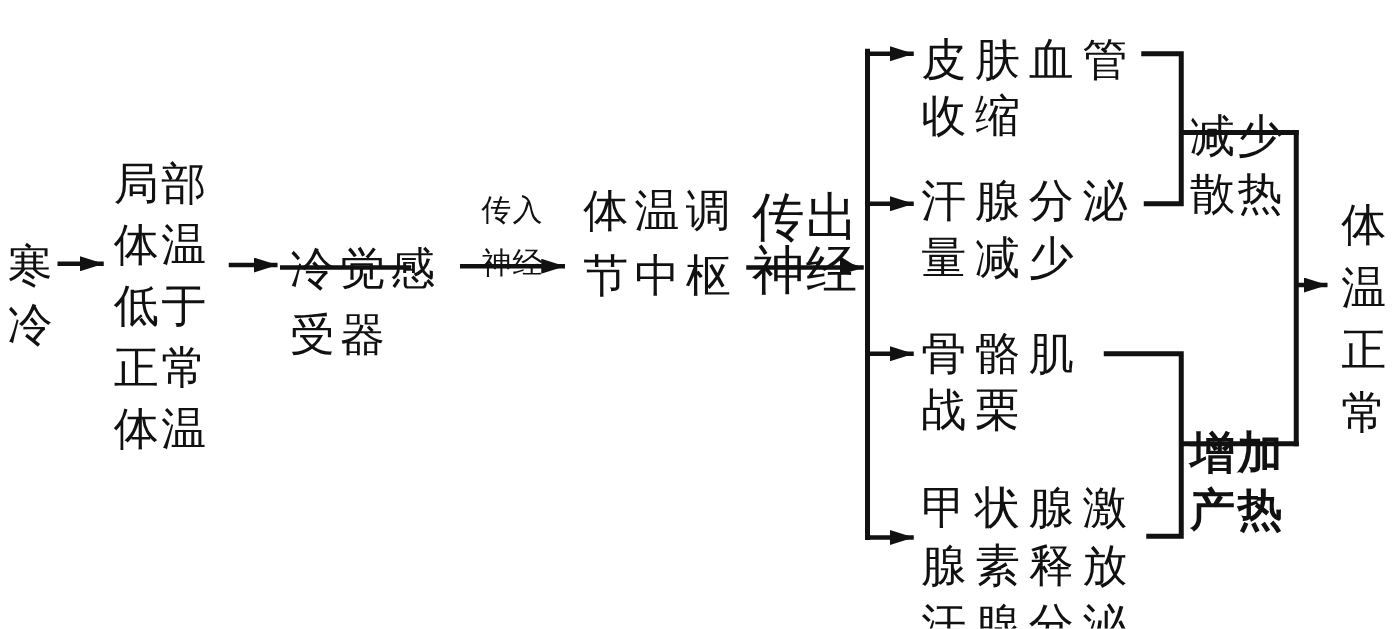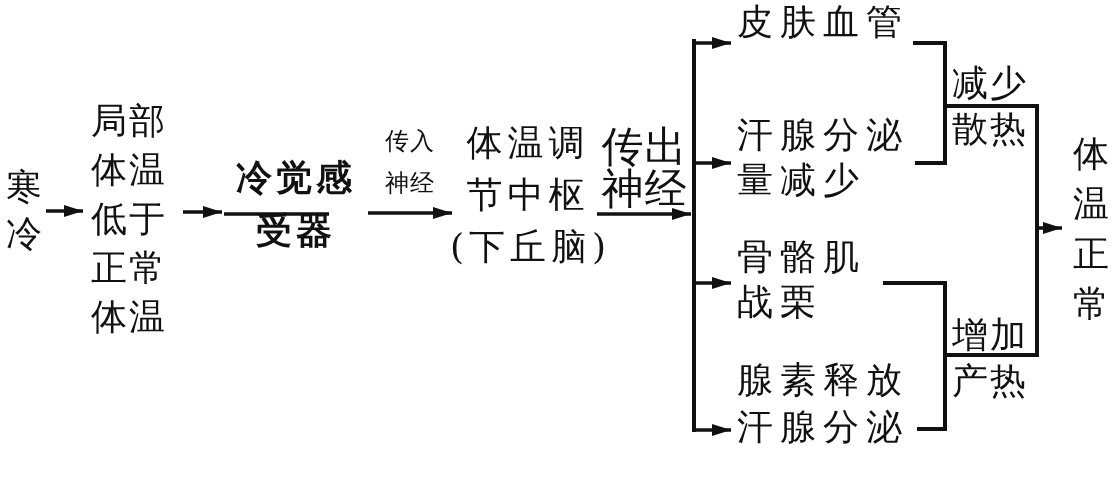--- a/index.html
+++ b/index.html
@@ -3,36 +3,36 @@
 <meta charset="utf-8">
 <style>
   * { margin:0; padding:0; box-sizing:border-box; }
   html,body { background:#ffffff; }
   .canvas {
     position:relative; width:1117px; height:503px; background:#ffffff;
     font-family:"DejaVu Serif","Liberation Serif",serif;
     color:#111111; overflow:hidden;
   }
   .canvas svg { position:absolute; left:0; top:0; }
-  .node { position:absolute; font-size:36px; line-height:47px; text-align:center; white-space:nowrap; }
+  .node { position:absolute; font-size:36px; line-height:47px; text-align:center; white-space:nowrap;margin-top:27px; }
   .n-cold      { left:3px;   top:163px; width:42px;  line-height:47px; }
   .n-local     { left:89px;  top:96px;  width:80px;  line-height:49px; letter-spacing:2px; }
-  .n-receptor  { left:224px; top:154px; width:136px; text-align:center;font-weight:bold; }
+  .n-receptor  { left:224px; top:166px; width:136px; text-align:left; }
   .n-receptor .rc-top    { line-height:46px; padding-left:8px; letter-spacing:4px; }
   .n-receptor .rc-bottom { line-height:40px; padding-left:8px; letter-spacing:4px; margin-top:10px; }
   .n-afferent  { left:368px; top:120px; width:84px;  font-size:24px; line-height:42px; letter-spacing:1px; }
   .n-center    { left:450px; top:117px; width:156px; line-height:52px; letter-spacing:5px; }
   .n-efferent  { left:597px; top:126px; width:95px;  font-size:42px; line-height:42px; letter-spacing:1px; }
   .n-item      { left:737px; text-align:left; line-height:45px; letter-spacing:7px; }
   .n-item1 { top:-1px; }
   .n-item2 { top:112px; }
   .n-item3 { top:234px; }
   .n-item4 { top:356px; line-height:47px; }
   .n-reduce    { left:952px; top:60px;  text-align:left; line-height:46px; letter-spacing:2px; }
-  .n-increase  { left:952px; top:312px; text-align:left; line-height:46px; letter-spacing:2px; }
+  .n-increase  { left:952px; top:312px; text-align:left; line-height:46px; letter-spacing:2px;font-weight:bold; }
   .n-normal    { left:1066px; top:129px; width:50px; line-height:50px; }
 </style>
 </head>
 <body>
 
 <div class="canvas">
 
   <svg width="1117" height="503" viewBox="0 0 1117 503">
     <defs>
       <marker id="ah" markerUnits="userSpaceOnUse" markerWidth="19" markerHeight="12" refX="19" refY="6" orient="auto">
@@ -81,43 +81,44 @@
   </div>
 
   <div class="node n-afferent">
     <div>传入</div>
     <div>神经</div>
   </div>
 
   <div class="node n-center">
     <div>体温调</div>
     <div>节中枢</div>
-    <div>(下丘脑)</div>
   </div>
 
   <div class="node n-efferent">
     <div>传出</div>
     <div>神经</div>
   </div>
 
   <div class="node n-item n-item1">
     <div>皮肤血管</div>
+    <div>收缩</div>
   </div>
 
   <div class="node n-item n-item3">
     <div>骨骼肌</div>
     <div>战栗</div>
   </div>
 
   <div class="node n-item n-item2">
     <div>汗腺分泌</div>
     <div>量减少</div>
   </div>
 
   <div class="node n-item n-item4">
+    <div>甲状腺激</div>
     <div>腺素释放</div>
     <div>汗腺分泌</div>
   </div>
 
   <div class="node n-reduce">
     <div>减少</div>
     <div>散热</div>
   </div>
 
   <div class="node n-increase">

